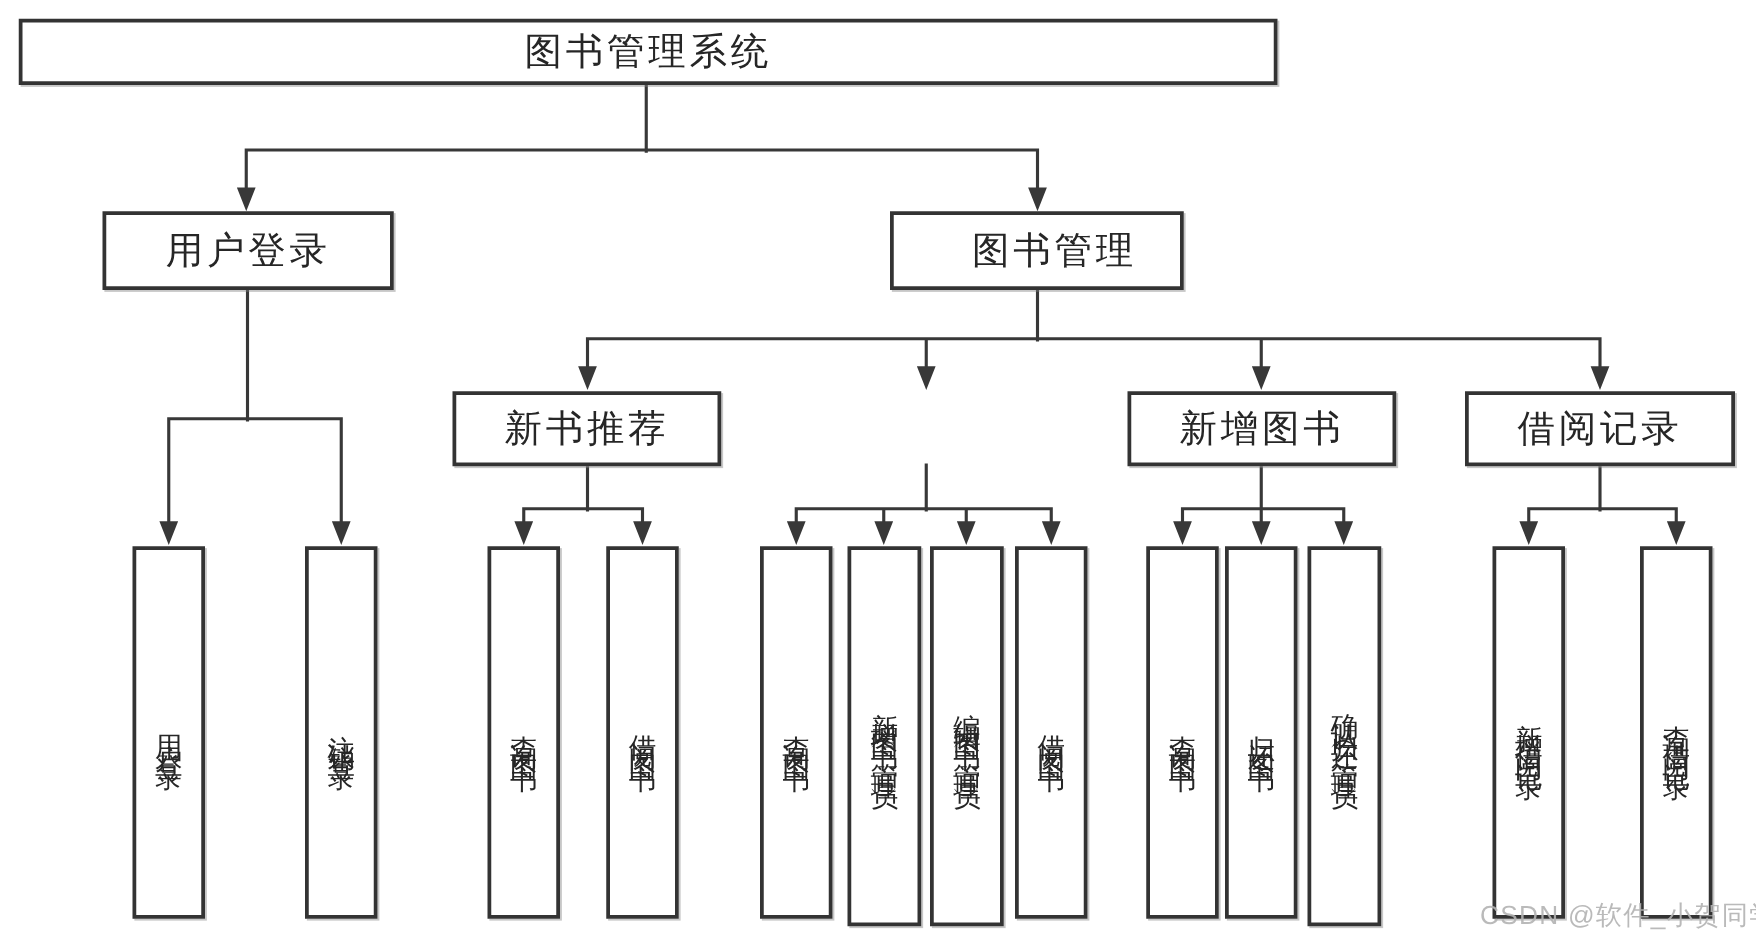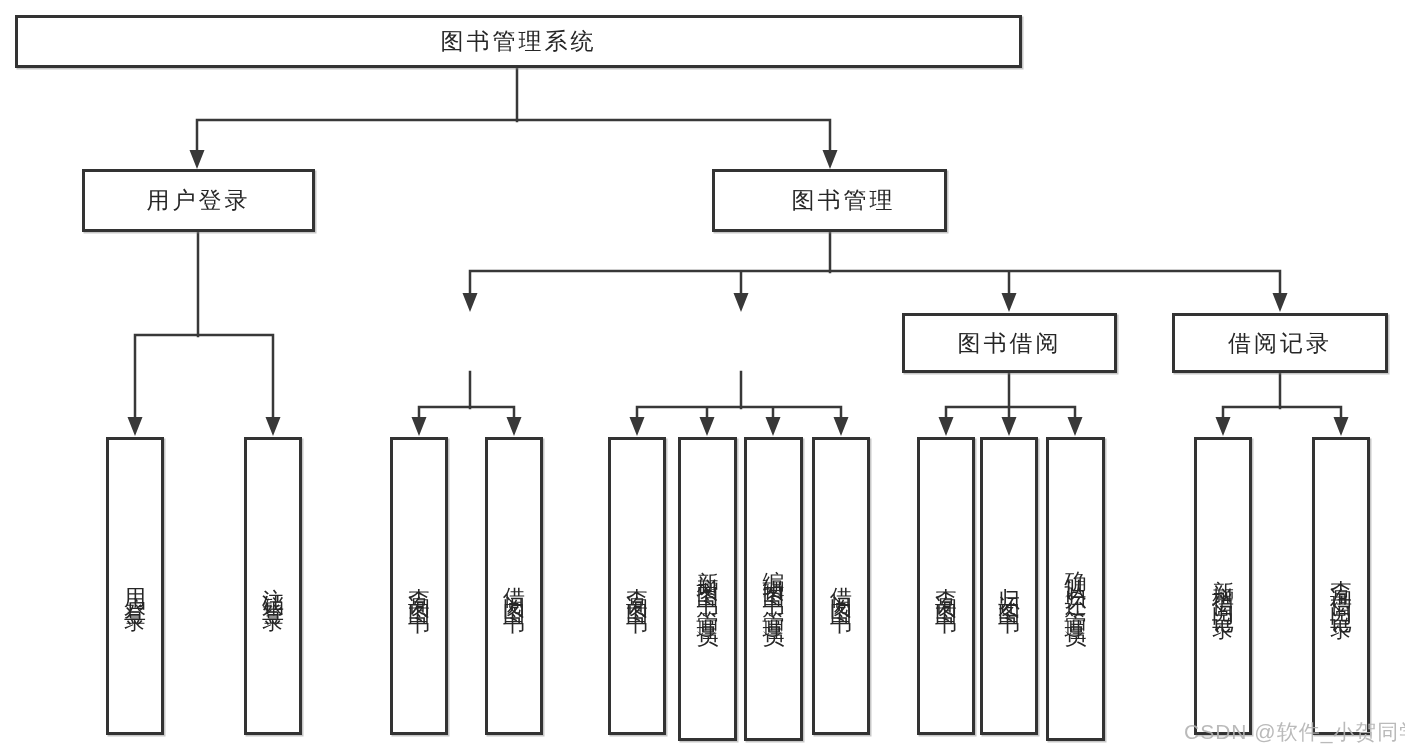--- a/index.html
+++ b/index.html
@@ -45,21 +45,21 @@
     background: var(--box-fill);
     border: 3px solid var(--box-border);
     box-shadow: 1.5px 1.5px 0 rgba(130,130,130,0.45);
     display: flex;
     align-items: center;
     justify-content: center;
     color: var(--text);
     z-index: 2;
   }
   .node.h span {
-    font-size: 23px;
+    font-size: 30px;
     letter-spacing: 3px;
     white-space: nowrap;
   }
   .node.v span {
     writing-mode: vertical-rl;
     -webkit-writing-mode: vertical-rl;
     text-orientation: mixed;
     font-size: 22px;
     letter-spacing: 8px;
     line-height: 1;
@@ -144,22 +144,25 @@
     <span>图书管理系统</span>
   </div>
 
   <div class="node h" style="left:82px; top:169px; width:233px; height:63px;">
     <span>用户登录</span>
   </div>
   <div class="node h" style="left:712px; top:169px; width:235px; height:63px;padding-left:28px;">
     <span>图书管理</span>
   </div>
 
+  <div class="node h" style="left:362px; top:313px; width:215px; height:60px;">
+    <span>新书推荐</span>
+  </div>
   <div class="node h" style="left:902px; top:313px; width:215px; height:60px;">
-    <span>图书借阅</span>
+    <span>新增图书</span>
   </div>
   <div class="node h" style="left:1172px; top:313px; width:216px; height:60px;">
     <span>借阅记录</span>
   </div>
 
   <div class="node v" style="left:106px; top:437px; width:58px; height:298px;">
     <span>用户登录</span>
   </div>
   <div class="node v" style="left:244px; top:437px; width:58px; height:298px;">
     <span>注销登录</span>

